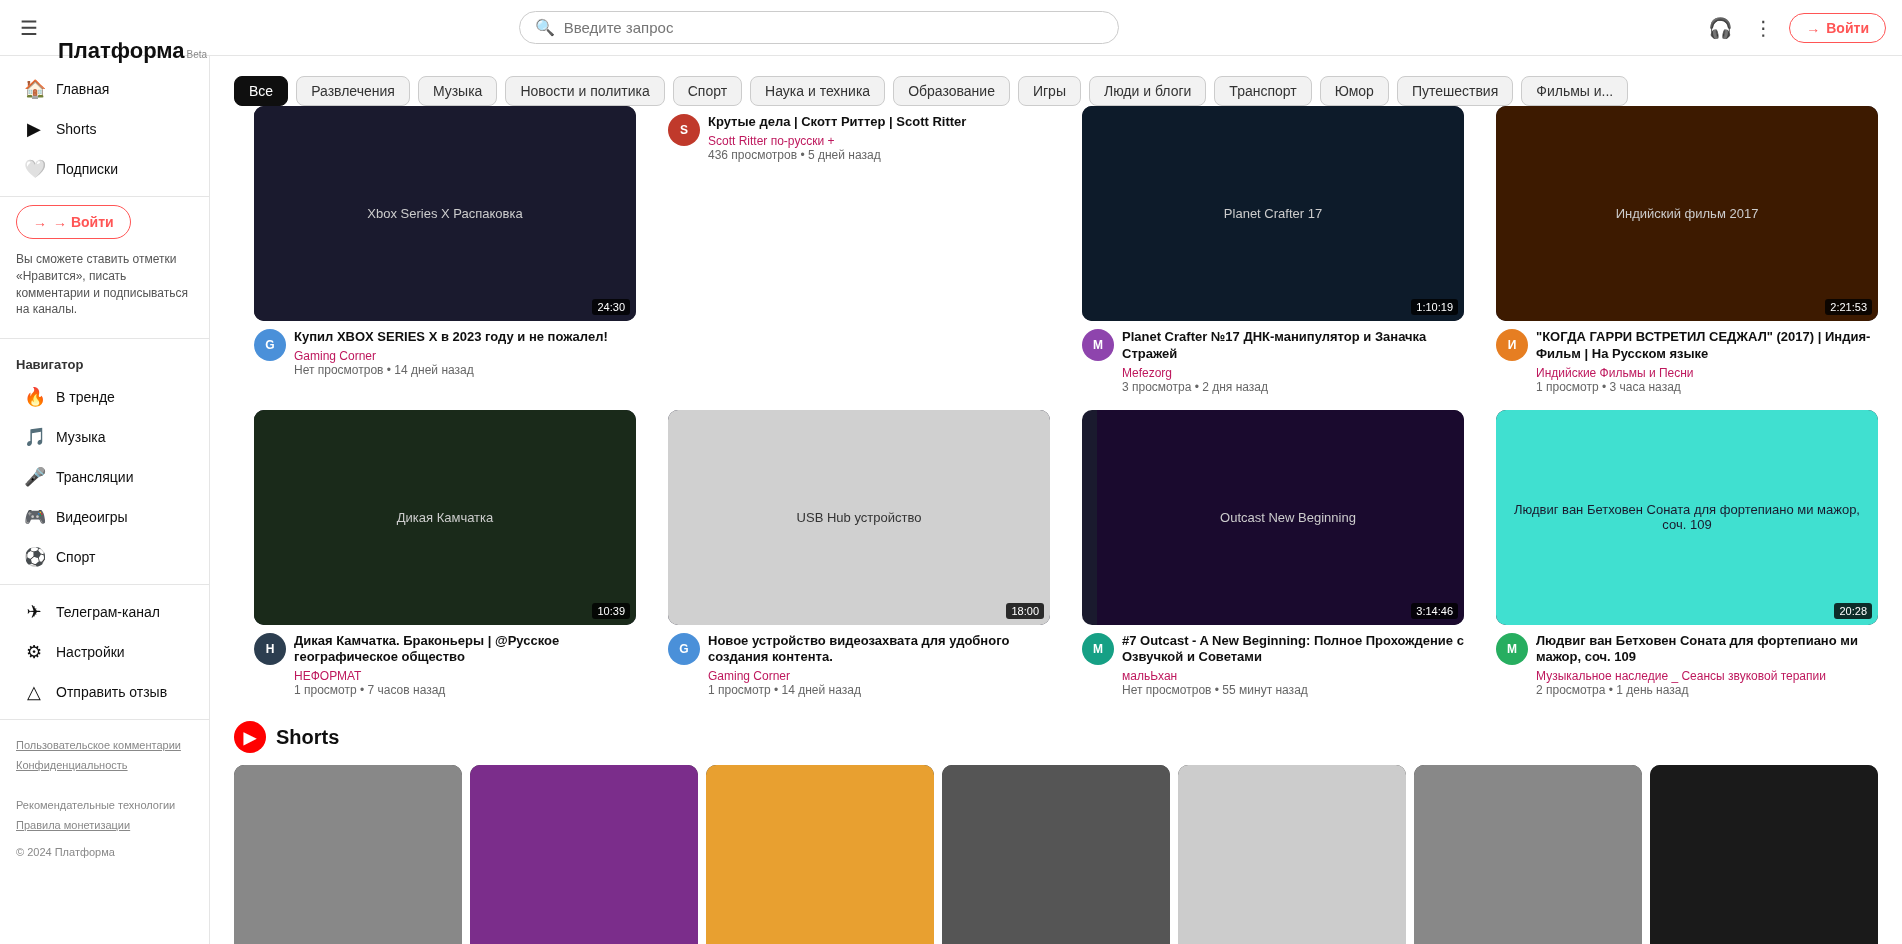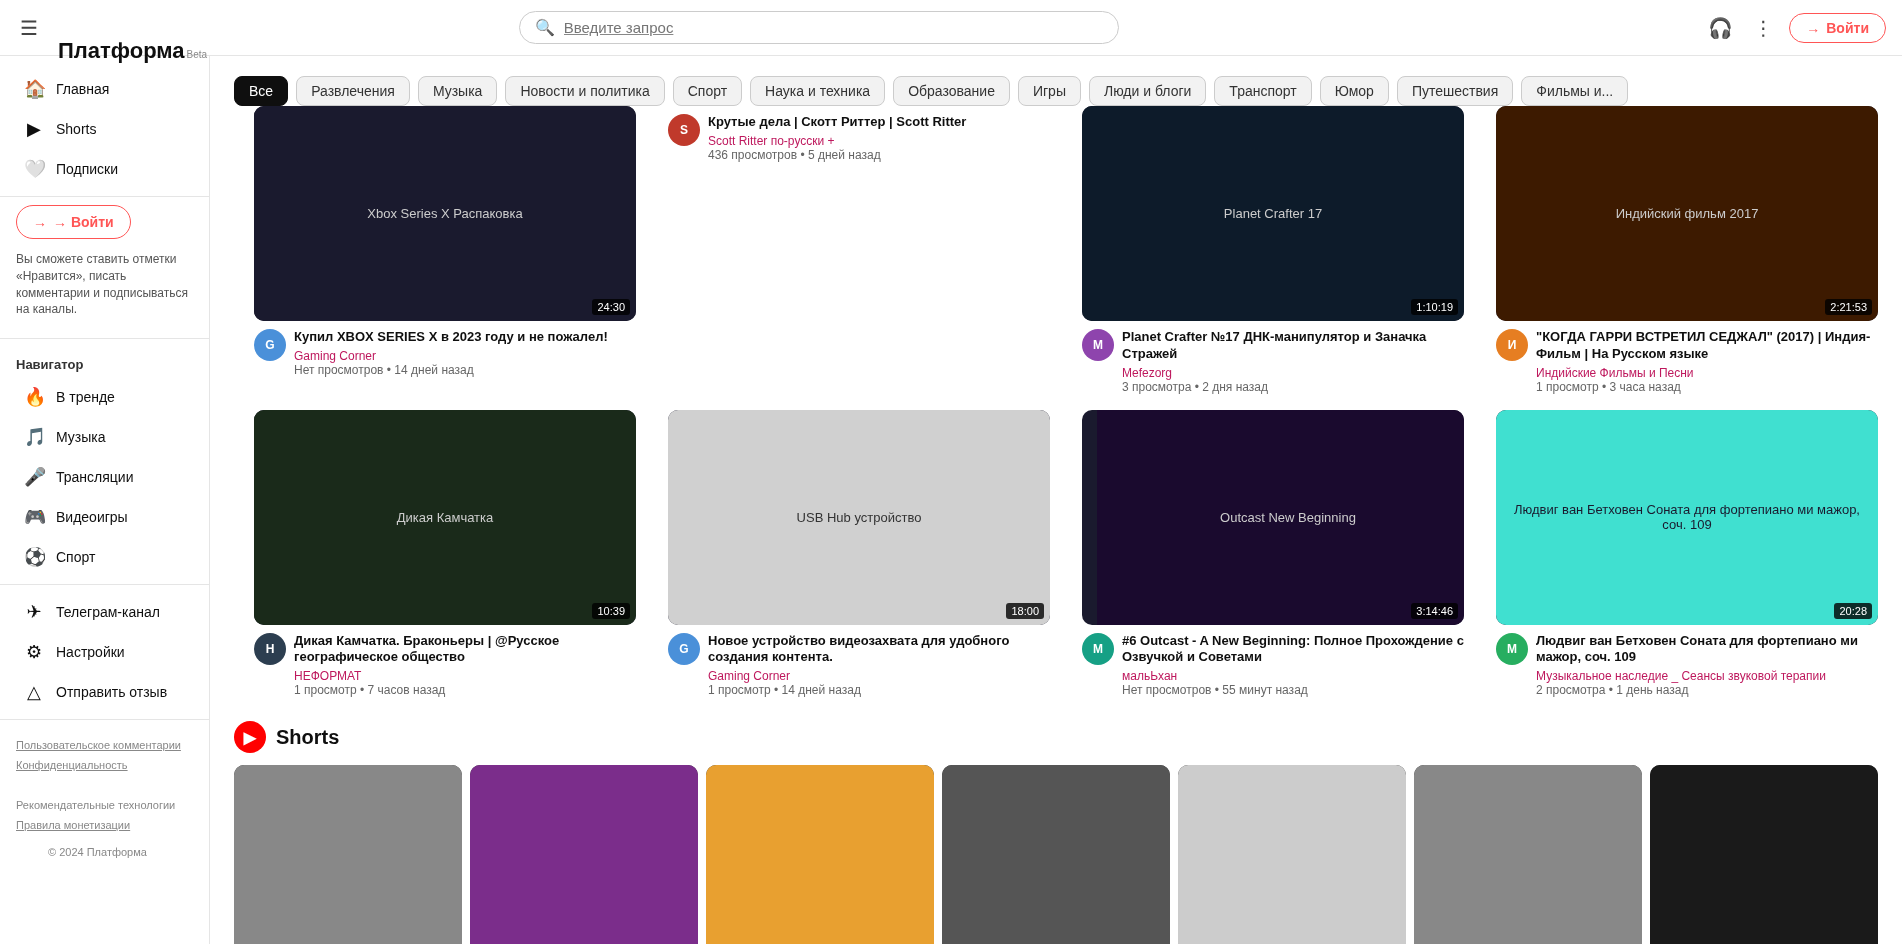--- a/index.html
+++ b/index.html
@@ -19,21 +19,21 @@
     }
     .header-left { display: flex; align-items: center; gap: 16px; min-width: 210px; }
     .hamburger { cursor: pointer; font-size: 20px; }
     .logo-wrap { display: flex; flex-direction: column; }
     .header-search { flex: 1; display: flex; align-items: center; max-width: 600px; margin: 0 auto; }
     .search-box {
       display: flex; align-items: center; border: 1px solid #ccc; border-radius: 24px;
       padding: 6px 16px; width: 100%; gap: 8px; cursor: text;
     }
     .search-icon { color: #888; font-size: 16px; }
-    .search-input { border: none; outline: none; font-size: 15px; color: #888; background: transparent; width: 100%; text-decoration: underline; }
+    .search-input { border: none; outline: none; font-size: 15px; color: #888; background: transparent; width: 100%; }
     .header-right { display: flex; align-items: center; gap: 12px; margin-left: auto; }
     .icon-btn { background: none; border: none; cursor: pointer; font-size: 20px; color: #444; padding: 4px; }
     .login-btn {
       display: flex; align-items: center; gap: 6px;
       border: 1.5px solid #f55; border-radius: 20px;
       padding: 6px 16px; color: #f55; font-size: 14px; font-weight: 600;
       cursor: pointer; background: none;
     }
 
     
@@ -227,21 +227,21 @@
     <div class="sidebar-item">
       <span class="s-icon">△</span>
       <span>Отправить отзыв</span>
     </div>
     <hr class="sidebar-divider">
     <div class="sidebar-footer">
       <div style="cursor:pointer;text-decoration:underline;">Пользовательское комментарии</div>
       <div style="cursor:pointer;text-decoration:underline;">Конфиденциальность</div>
       <div style="cursor:pointer;margin-top:20px;">Рекомендательные технологии</div>
       <div style="cursor:pointer;text-decoration:underline;">Правила монетизации</div>
-      <div style="margin-top:8px;margin-left:32px;">© 2024 Платформа</div>
+      <div style="margin-top:8px;">© 2024 Платформа</div>
     </div>
   </nav>
 
   <main class="main">
 
     <div class="category-bar" id="category-bar">
         <button class="cat-pill active">Все</button>
         <button class="cat-pill">Развлечения</button>
         <button class="cat-pill">Музыка</button>
         <button class="cat-pill">Новости и политика</button>
@@ -338,21 +338,21 @@
     </div>
   </div>
         <div class="video-card">
     <div class="video-thumb">
       <div class="thumb-placeholder" style="color:#ccc;background:#1a0a2e;margin-left:15px;">Outcast New Beginning</div>
       <span class="video-duration">3:14:46</span>
     </div>
     <div class="video-info">
       <div class="channel-avatar" style="background:#16a085;">М</div>
       <div class="video-meta">
-        <div class="video-title">#6 Outcast - A New Beginning: Полное Прохождение с Озвучкой и Советами</div>
+        <div class="video-title">#7 Outcast - A New Beginning: Полное Прохождение с Озвучкой и Советами</div>
         <div class="channel-name">мальЬхан</div>
         <div class="video-stats">Нет просмотров • 55 минут назад</div>
       </div>
     </div>
   </div>
         <div class="video-card">
     <div class="video-thumb">
       <div class="thumb-placeholder" style="color:#1a1a2e;background:#40e0d0;">Людвиг ван Бетховен Соната для фортепиано ми мажор, соч. 109</div>
       <span class="video-duration">20:28</span>
     </div>

